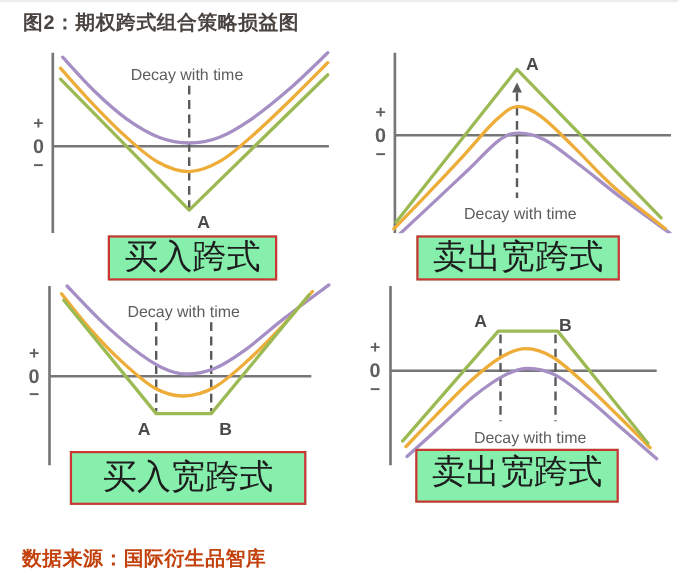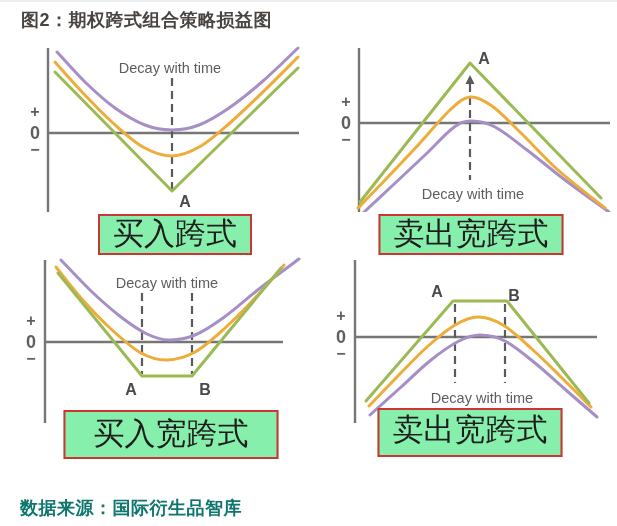--- a/index.html
+++ b/index.html
@@ -10,21 +10,21 @@
     font-family:"Liberation Sans", sans-serif;
     overflow:hidden;
   }
   .top-rule{position:absolute;top:0;left:0;width:100%;height:2px;background:#ededed;}
   .title{
     position:absolute;left:20px;top:7px;margin:1px;
     font-size:18px;font-weight:700;color:#4a4441;letter-spacing:.5px;
   }
   .source{
     position:absolute;left:20px;top:496px;margin:0;
-    font-size:18px;font-weight:700;color:#0f766e;letter-spacing:.5px;
+    font-size:18px;font-weight:700;color:#c2410c;letter-spacing:.5px;
   }
   .panel{position:absolute;width:292px;height:215px;}
   .p-tl{left:15px;top:40px;}
   .p-tr{left:325px;top:40px;}
   .p-bl{left:15px;top:255px;}
   .p-br{left:325px;top:255px;}
   .panel svg{display:block;}
   svg text{font-family:"Liberation Sans", sans-serif;}
   .box{
     position:absolute;

